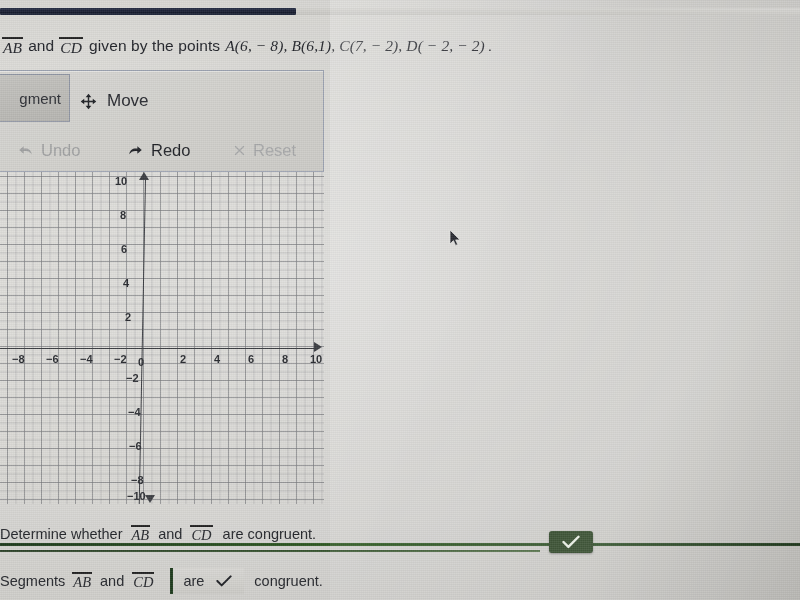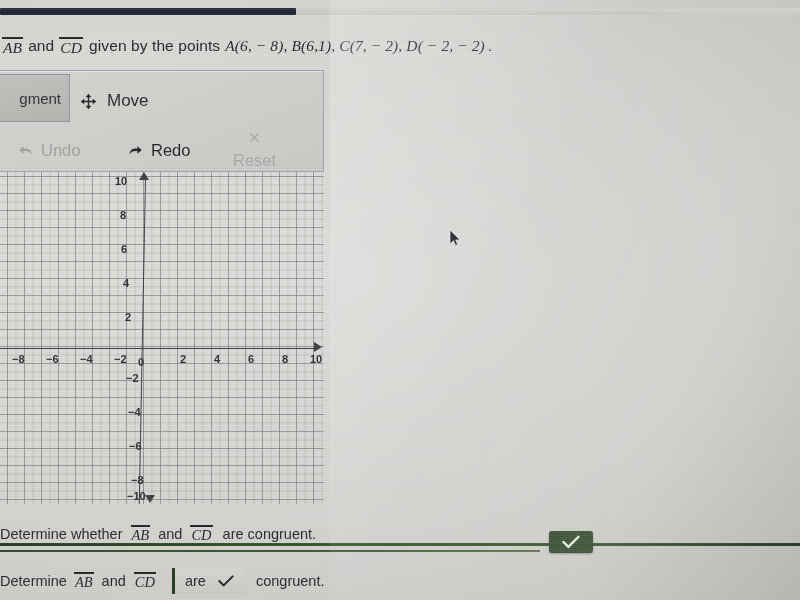--- a/index.html
+++ b/index.html
@@ -63,21 +63,21 @@
     display:flex;align-items:center;gap:10px;
     font-size:17px;color:#26282e;
   }
   .icon{display:inline-flex;align-items:center;justify-content:center;}
   #actionrow{
     position:absolute;left:18px;top:136px;width:300px;height:28px;
     display:flex;align-items:center;
   }
   #btn-undo{display:flex;align-items:center;gap:8px;font-size:16.5px;color:#9fa0a1;width:110px;}
   #btn-redo{display:flex;align-items:center;gap:8px;font-size:16.5px;color:#1f2126;width:105px;}
-  #btn-reset{display:flex;align-items:center;gap:7px;font-size:16.5px;color:#a6a7a8;flex-direction:column;}
+  #btn-reset{display:flex;align-items:center;gap:7px;font-size:16.5px;color:#a6a7a8;}
   
   #graphwrap{
     position:absolute;left:-12px;top:172px;width:336px;height:332px;
     overflow:hidden;
   }
   #grid{
     position:absolute;inset:0;
     background-image:
       linear-gradient(to right, rgba(98,100,104,.55) 1px, transparent 1px),
       linear-gradient(to bottom, rgba(98,100,104,.55) 1px, transparent 1px),
@@ -241,21 +241,21 @@
 <div id="greenline"></div>
 <div id="greenline2"></div>
 
 <div id="check-badge">
   <svg width="18" height="14" viewBox="0 0 24 18">
     <path d="M2 9 L8.5 15.5 L22 2" stroke="#e8eee3" stroke-width="3.2" fill="none" stroke-linecap="round" stroke-linejoin="round"></path>
   </svg>
 </div>
 
 <div id="answer-row">
-  <span>Determine</span>
+  <span>Segments</span>
   <span class="seg" style="margin-left:7px">AB</span>
   <span style="margin:0 6px">and</span>
   <span class="seg">CD</span>
   <div id="dropdown">
     <span>are</span>
     <span class="icon">
       <svg width="16" height="12" viewBox="0 0 24 18">
         <path d="M2 9 L8.5 15.5 L22 2" stroke="#1d1f24" stroke-width="3" fill="none" stroke-linecap="round" stroke-linejoin="round"></path>
       </svg>
     </span>

